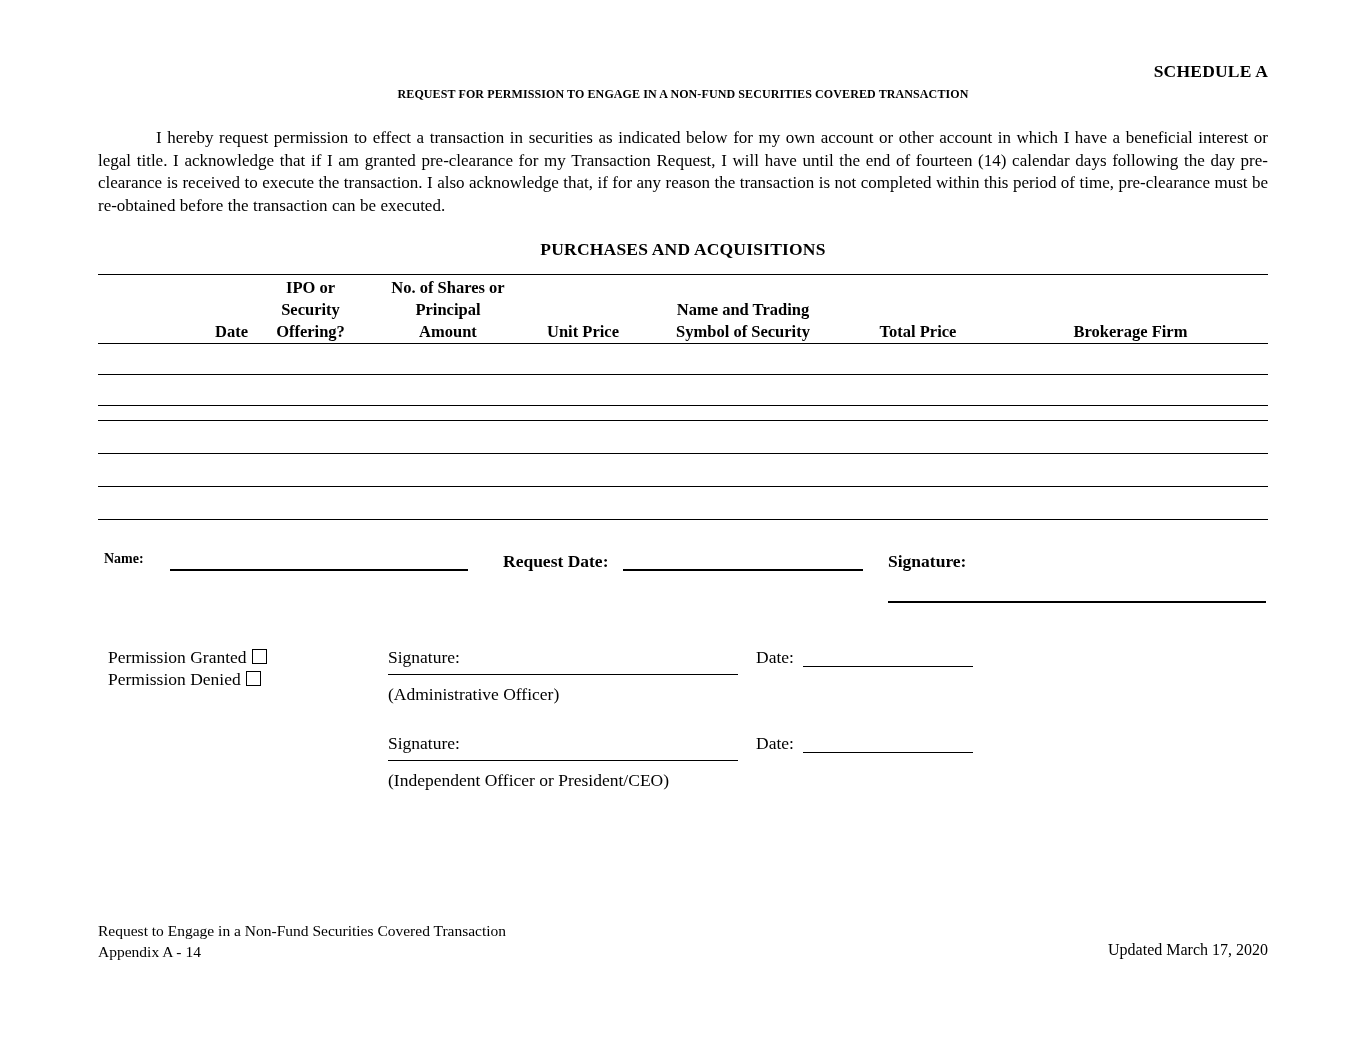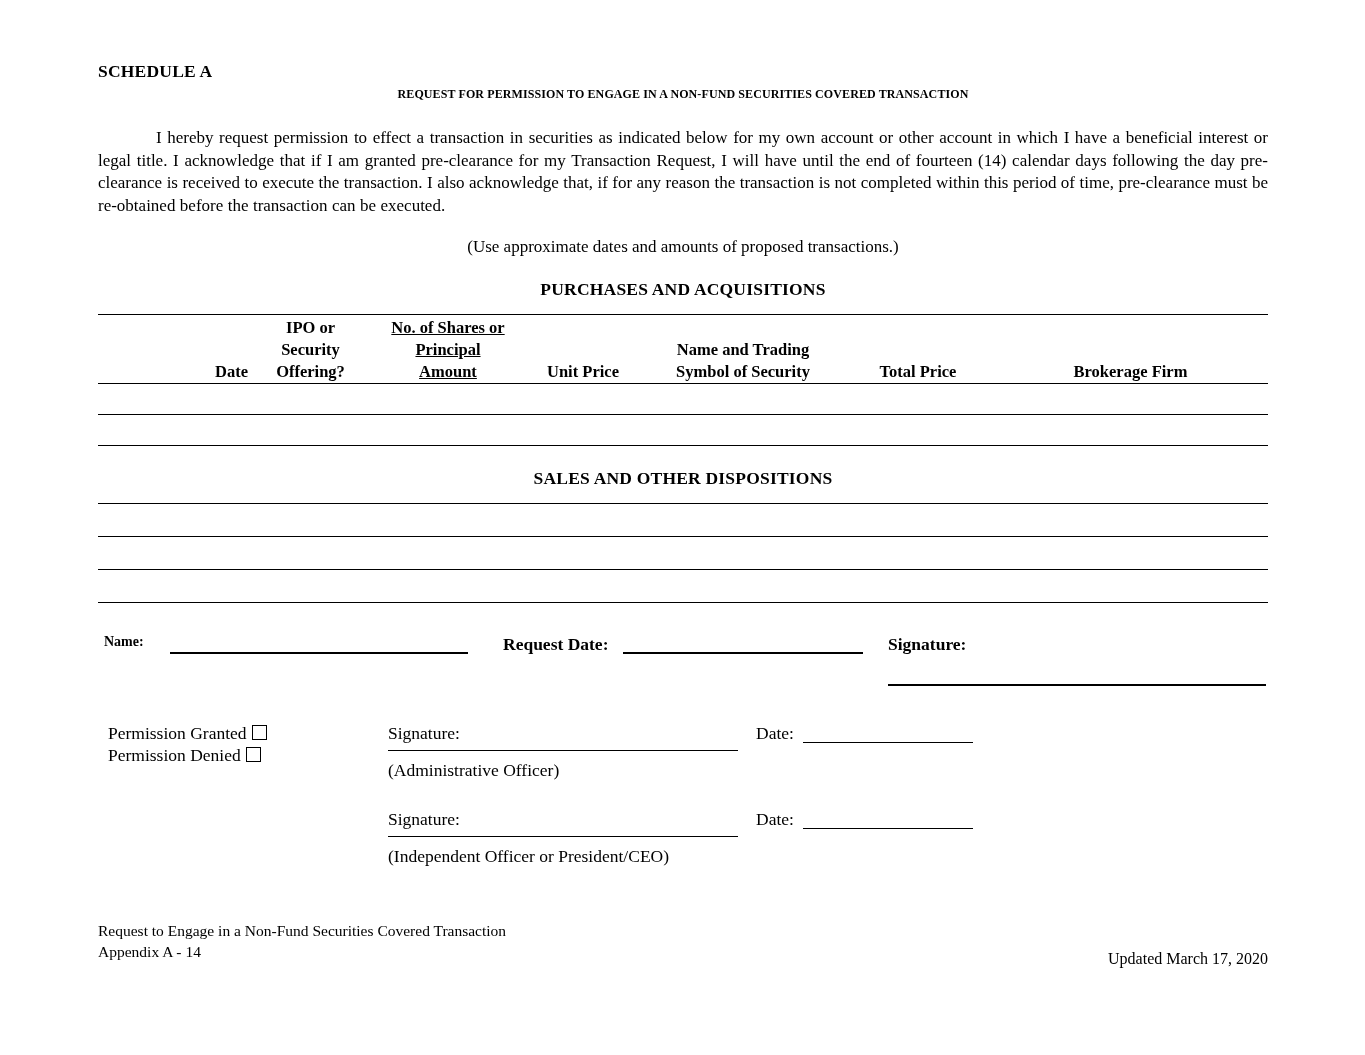--- a/index.html
+++ b/index.html
@@ -23,21 +23,21 @@
   }
   .content {
     position: absolute;
     left: 98px;
     top: 60px;
     width: 1170px;
   }
 
   
   .doc-title {
-    text-align: left;
+    text-align: right;
     font-weight: bold;
     font-size: 17.5px;
     letter-spacing: 0.2px;
     line-height: 23px;
   }
   .doc-subtitle {
     text-align: center;
     font-weight: bold;
     font-size: 12px;
     letter-spacing: 0.1px;
@@ -88,21 +88,21 @@
   }
   .hdr-cell {
     text-align: center;
     white-space: pre-line;
     display: flex;
     flex-direction: column;
     justify-content: flex-end;
   }
   .c-date      { width: 150px; text-align: right; }
   .c-ipo       { width: 125px; }
-  .c-shares    { width: 150px; text-decoration: underline; }
+  .c-shares    { width: 150px; }
   .c-name      { width: 200px; }
   .c-unit      { width: 120px; }
   .c-total     { width: 150px; }
   .c-broker    { width: 275px; }
 
   .row-space { height: 30px; }
   .row-space-tall { height: 32px; }
 
   
   .sig-block {
@@ -124,21 +124,21 @@
     border-bottom: 2px solid #000;
   }
   .signature-label { left: 790px; top: 0px; font-weight: bold; font-size: 17.5px; }
   .signature-line {
     left: 790px; top: 50px; width: 378px;
     border-bottom: 2.2px solid #000;
   }
 
   
   .approval {
-    margin-top: 17px;
+    margin-top: 24px;
     position: relative;
     height: 170px;
     font-size: 17.5px;
   }
   .perm-granted { left: 10px; top: 0px; }
   .perm-denied  { left: 10px; top: 22px; }
   .chk {
     display: inline-block;
     width: 13px; height: 13px;
     border: 1.4px solid #000;
@@ -168,36 +168,34 @@
   }
   .footer-center {
     text-align: left;
     line-height: 21px;
   }
   .footer-right {
     position: absolute;
     right: 0;
     top: 21px;
     font-size: 16px;
-    margin-top: 9px;
   }
 </style>
 </head>
 <body>
 
 <div class="page">
 
   <div class="content">
 
     <div class="doc-title">SCHEDULE A</div>
     <div class="doc-subtitle">REQUEST FOR PERMISSION TO ENGAGE IN A NON-FUND SECURITIES COVERED TRANSACTION</div>
 
     <p class="intro">I hereby request permission to effect a transaction in securities as indicated below for my own account or other account in which I have a beneficial interest or legal title.  I acknowledge that if I am granted pre-clearance for my Transaction Request, I will have until the end of fourteen (14) calendar days following the day pre-clearance is received to execute the transaction.  I also acknowledge that, if for any reason the transaction is not completed within this period of time, pre-clearance must be re-obtained before the transaction can be executed.</p>
 
-    <div class="note">(Use approximate dates and amounts of proposed transactions.)</div>
 
     <div class="section-head">PURCHASES AND ACQUISITIONS</div>
 
     <div class="table-wrap">
       <div class="rule"></div>
       <div class="hdr-row">
         <div class="hdr-cell c-date">Date</div>
         <div class="hdr-cell c-ipo">IPO or
 Security
 Offering?</div>
@@ -210,21 +208,20 @@
         <div class="hdr-cell c-total">Total Price</div>
         <div class="hdr-cell c-broker">Brokerage Firm</div>
       </div>
       <div class="rule"></div>
       <div class="row-space"></div>
       <div class="rule"></div>
       <div class="row-space"></div>
       <div class="rule"></div>
     </div>
 
-    <div class="section-head">SALES AND OTHER DISPOSITIONS</div>
 
     <div class="table-wrap">
       <div class="rule"></div>
       <div class="row-space-tall"></div>
       <div class="rule"></div>
       <div class="row-space-tall"></div>
       <div class="rule"></div>
       <div class="row-space-tall"></div>
       <div class="rule"></div>
     </div>

